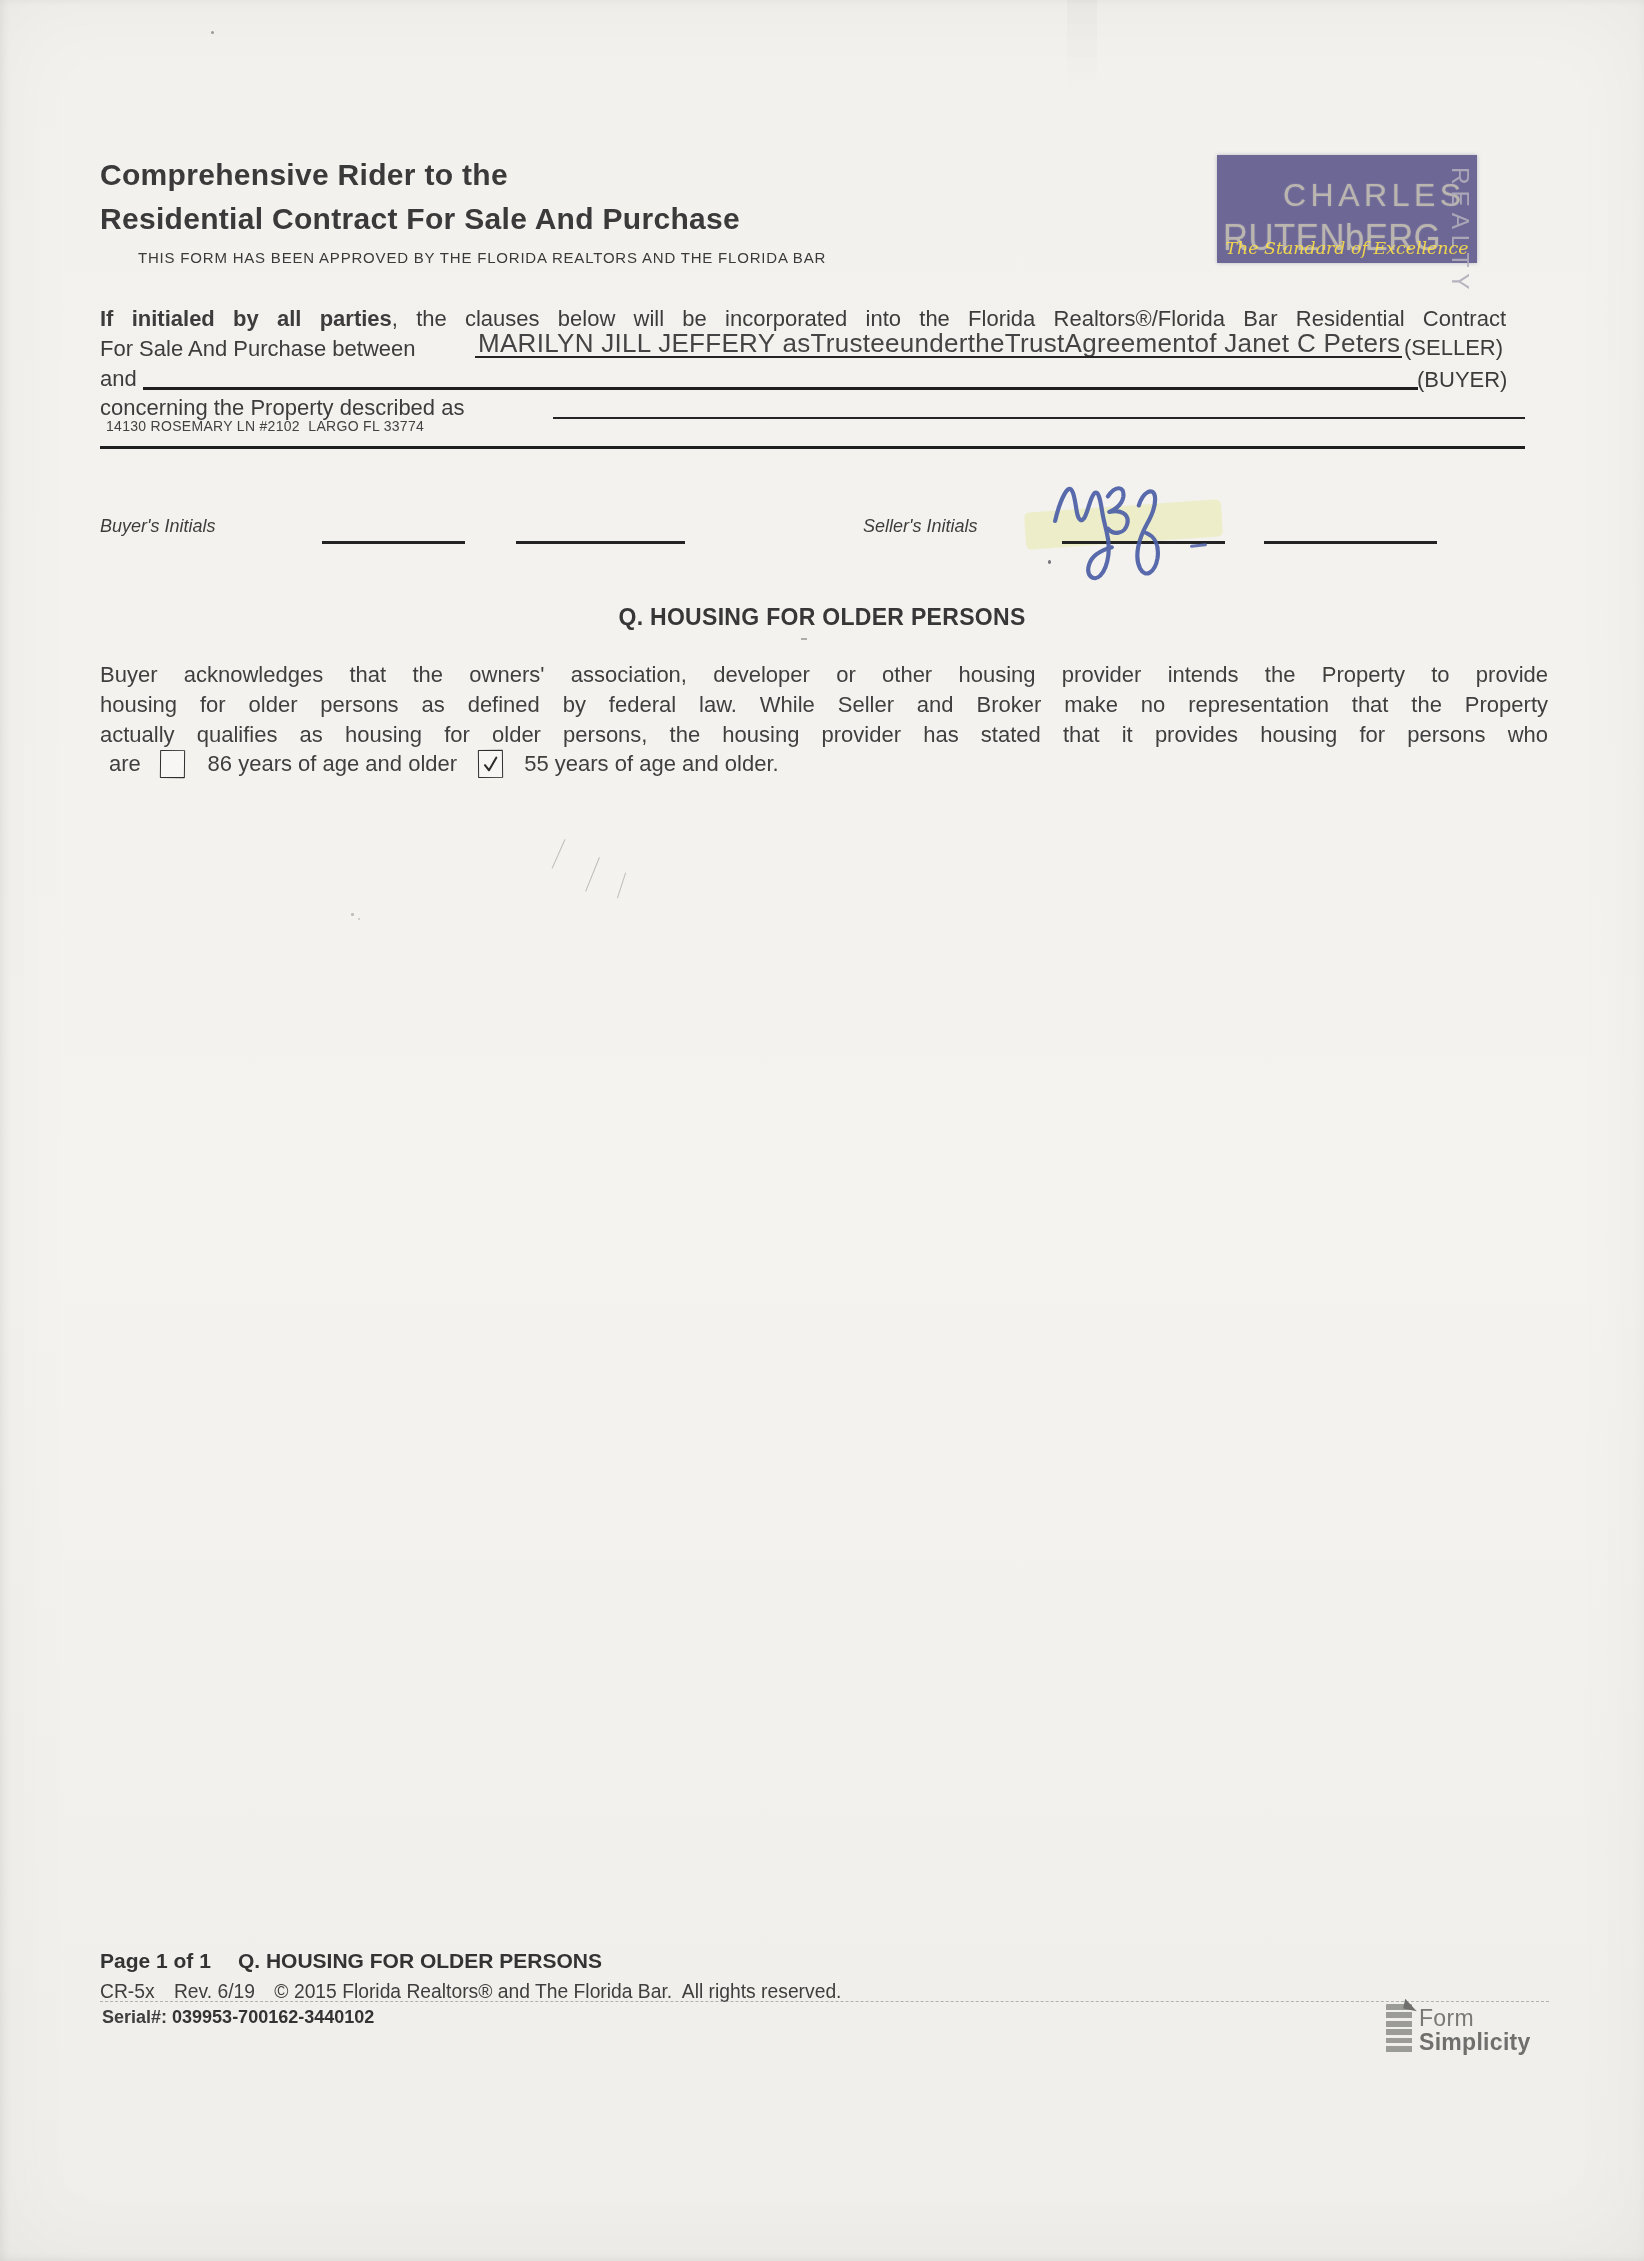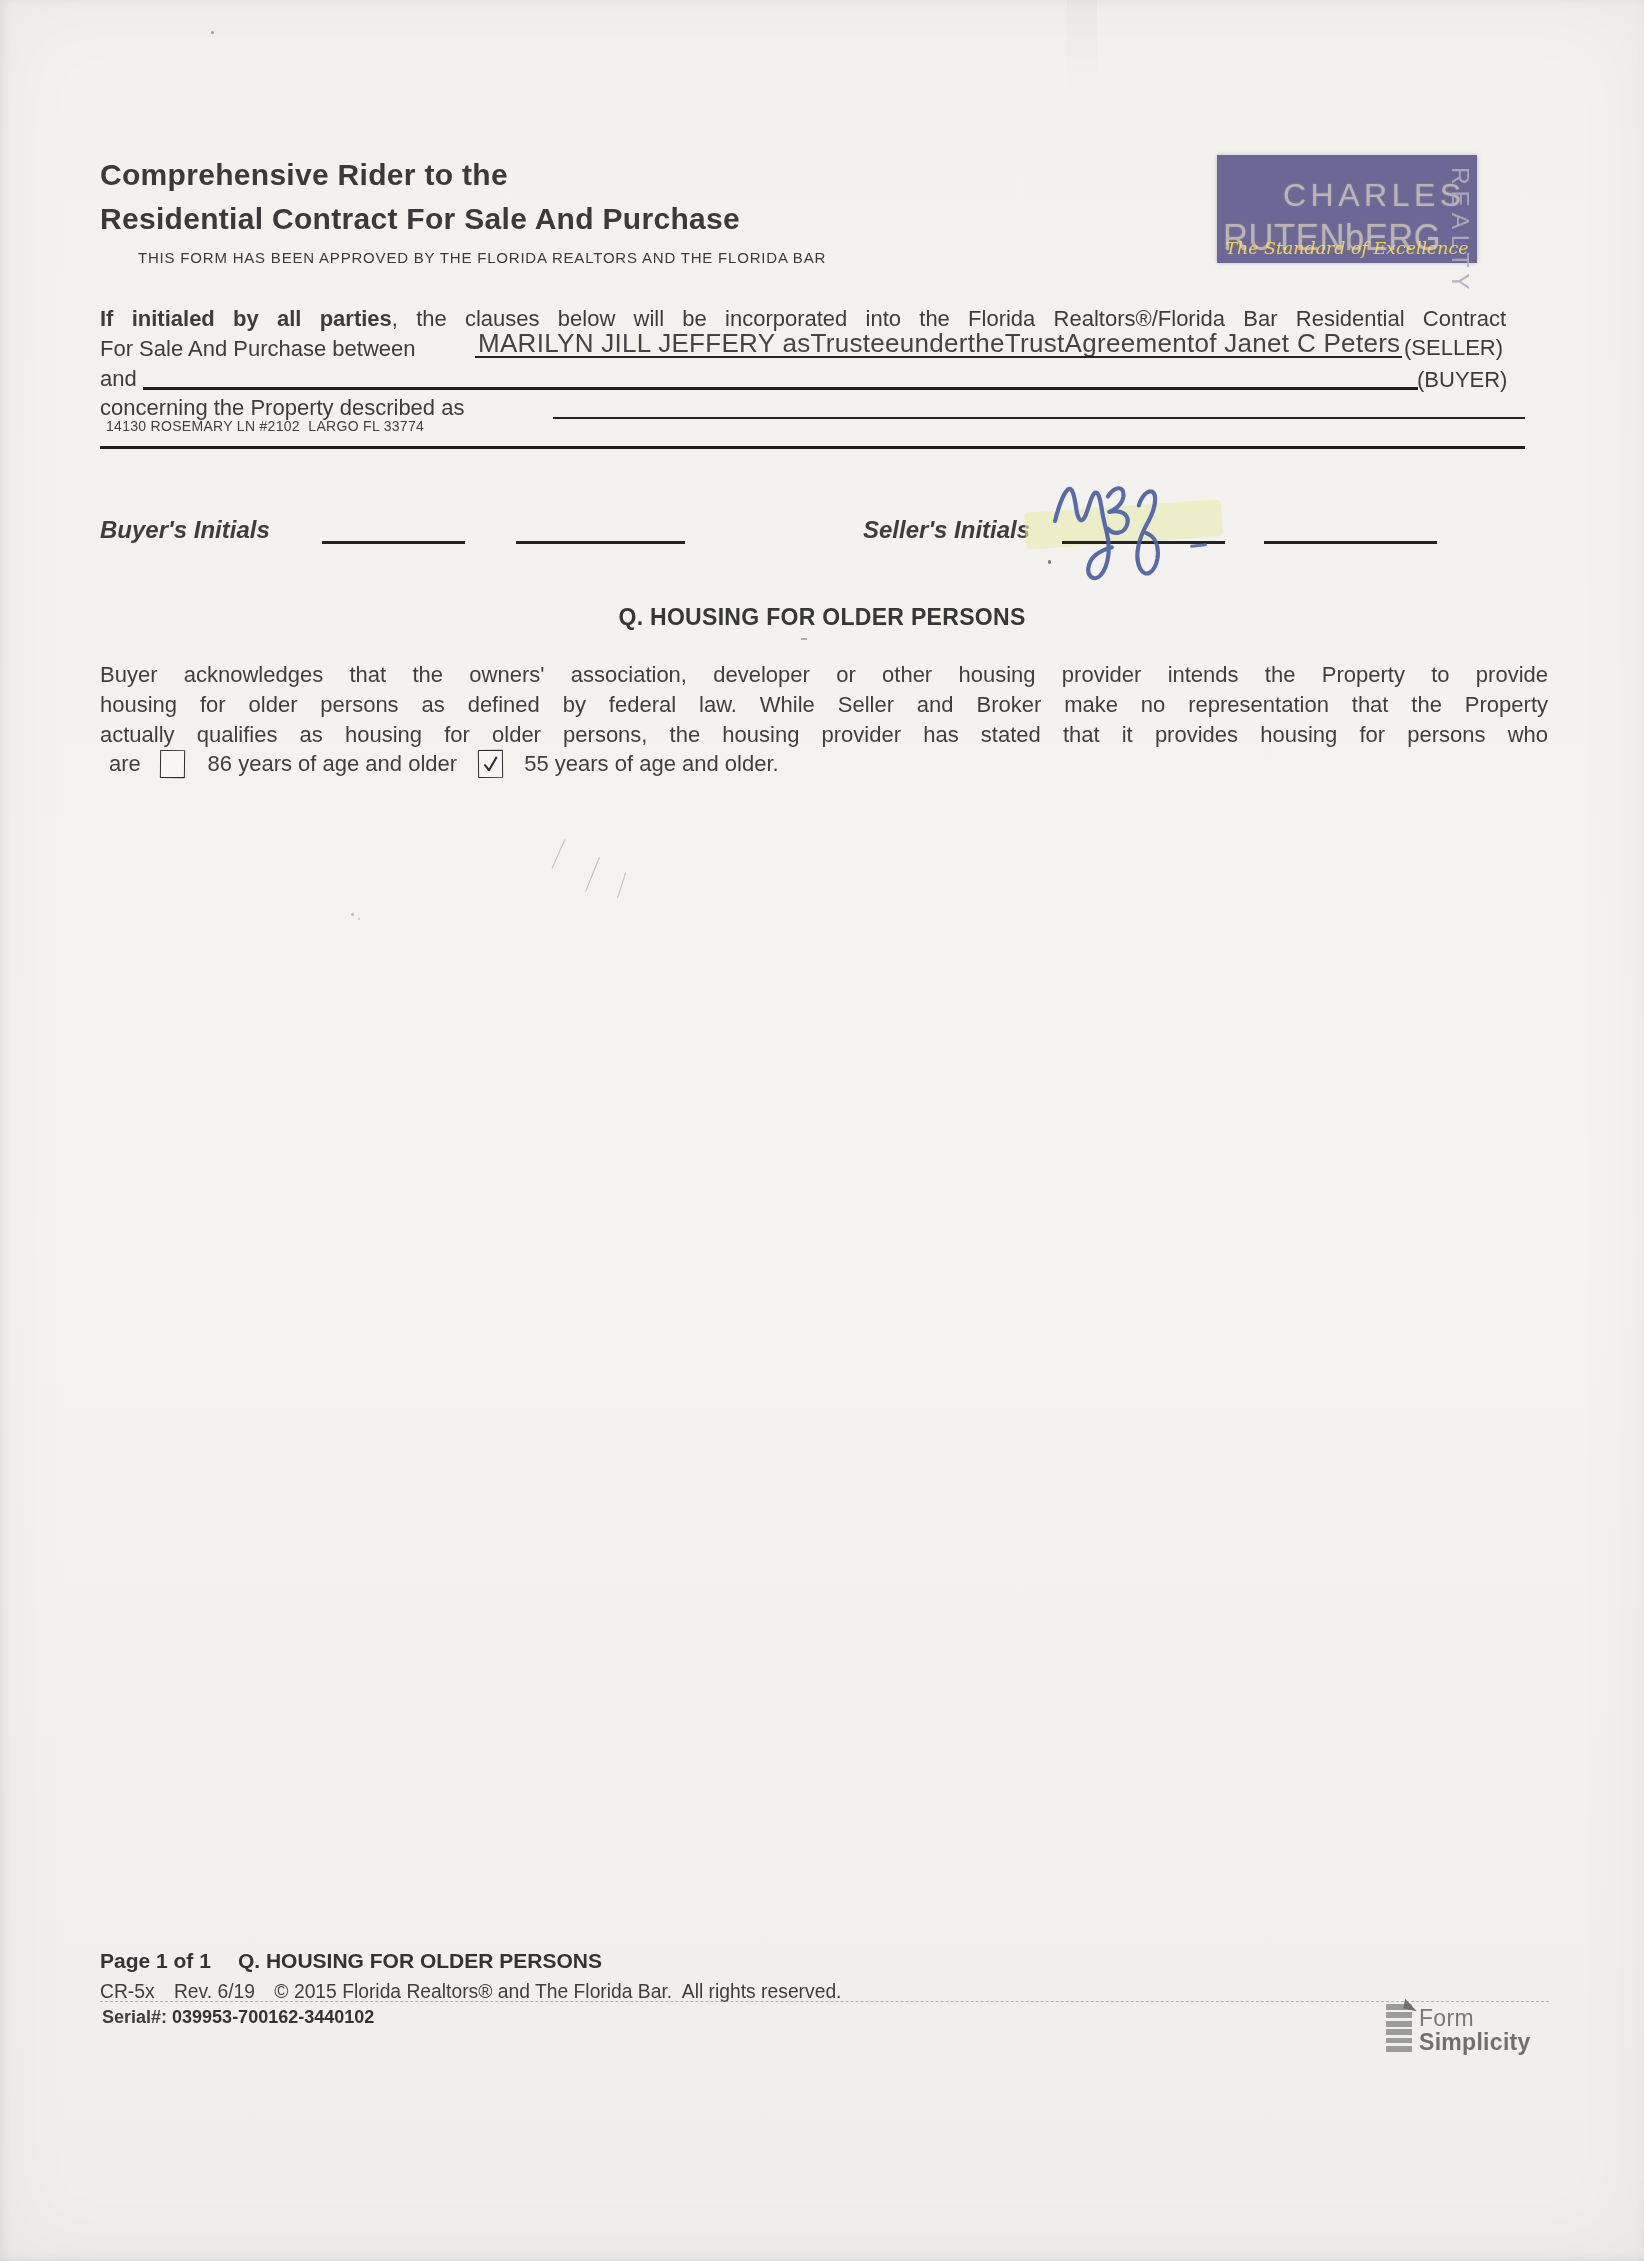--- a/index.html
+++ b/index.html
@@ -30,21 +30,21 @@
   .andlbl{left:100px;top:366px;}
   .conclbl{left:100px;top:395px;}
   .addr{left:106px;top:418px;font-size:14px;letter-spacing:0.3px;color:#424242;}
   .rule{background:#242424;height:1.9px;}
   .rule4{background:#1f1f1f;height:2.6px;}
   .u-name{left:475px;top:356px;width:927px;}
   .u-buyer{left:143px;top:387px;width:1275px;}
   .u-conc{left:553px;top:417px;width:972px;}
   .u-full{left:100px;top:446px;width:1425px;}
   
-  .initlbl{font-size:24px;font-weight:bold;font-style:italic;color:#3d3d3d;white-space:nowrap;}
+  .initlbl{font-size:18px;font-weight:normal;font-style:italic;color:#3d3d3d;white-space:nowrap;}
   .b-init{left:100px;top:516px;} .s-init{left:863px;top:516px;}
   .iline{background:#232323;height:2.6px;top:541px;}
   .il1{left:322px;width:143px;} .il2{left:516px;width:169px;}
   .il3{left:1062px;width:163px;} .il4{left:1264px;width:173px;}
   .highlight{left:1025px;top:506px;width:197px;height:37px;transform:rotate(-4deg);border-radius:5.2px;opacity:.62;}
   .sig{left:1051px;top:481px;}
   .sig-dash{left:1190px;top:544px;width:17px;height:3.2px;border-radius:1.9px;transform:rotate(-6deg);opacity:.85;}
   .sig-dot{left:1048px;top:560px;width:3.2px;height:3.9px;background:#55555c;border-radius:50%;opacity:.8;}
   
   .qhead{left:0;top:604px;width:100%;text-align:center;font-size:23px;font-weight:bold;color:#373737;letter-spacing:0.3px;}

